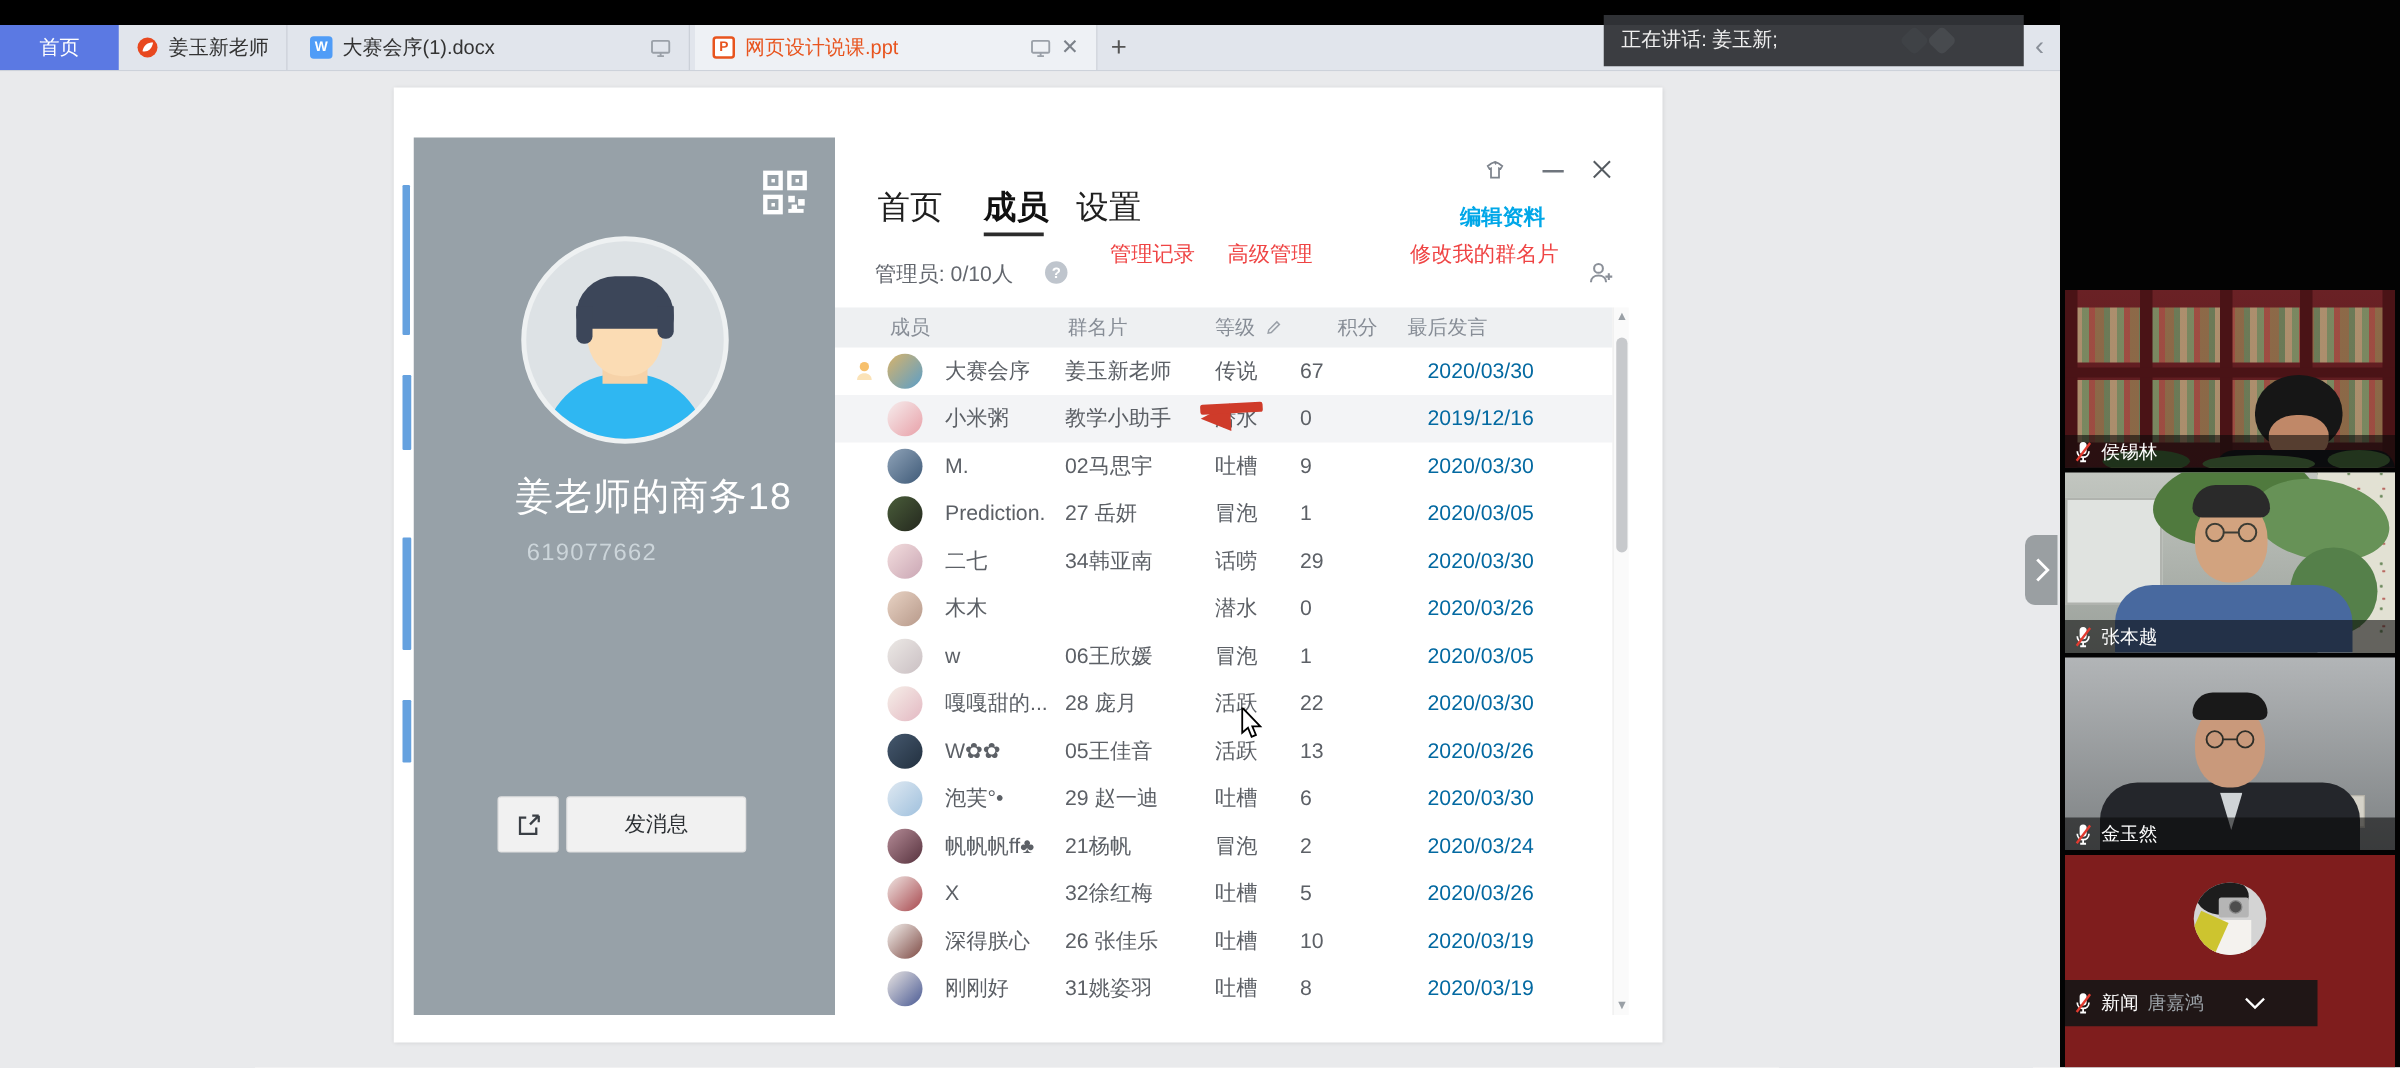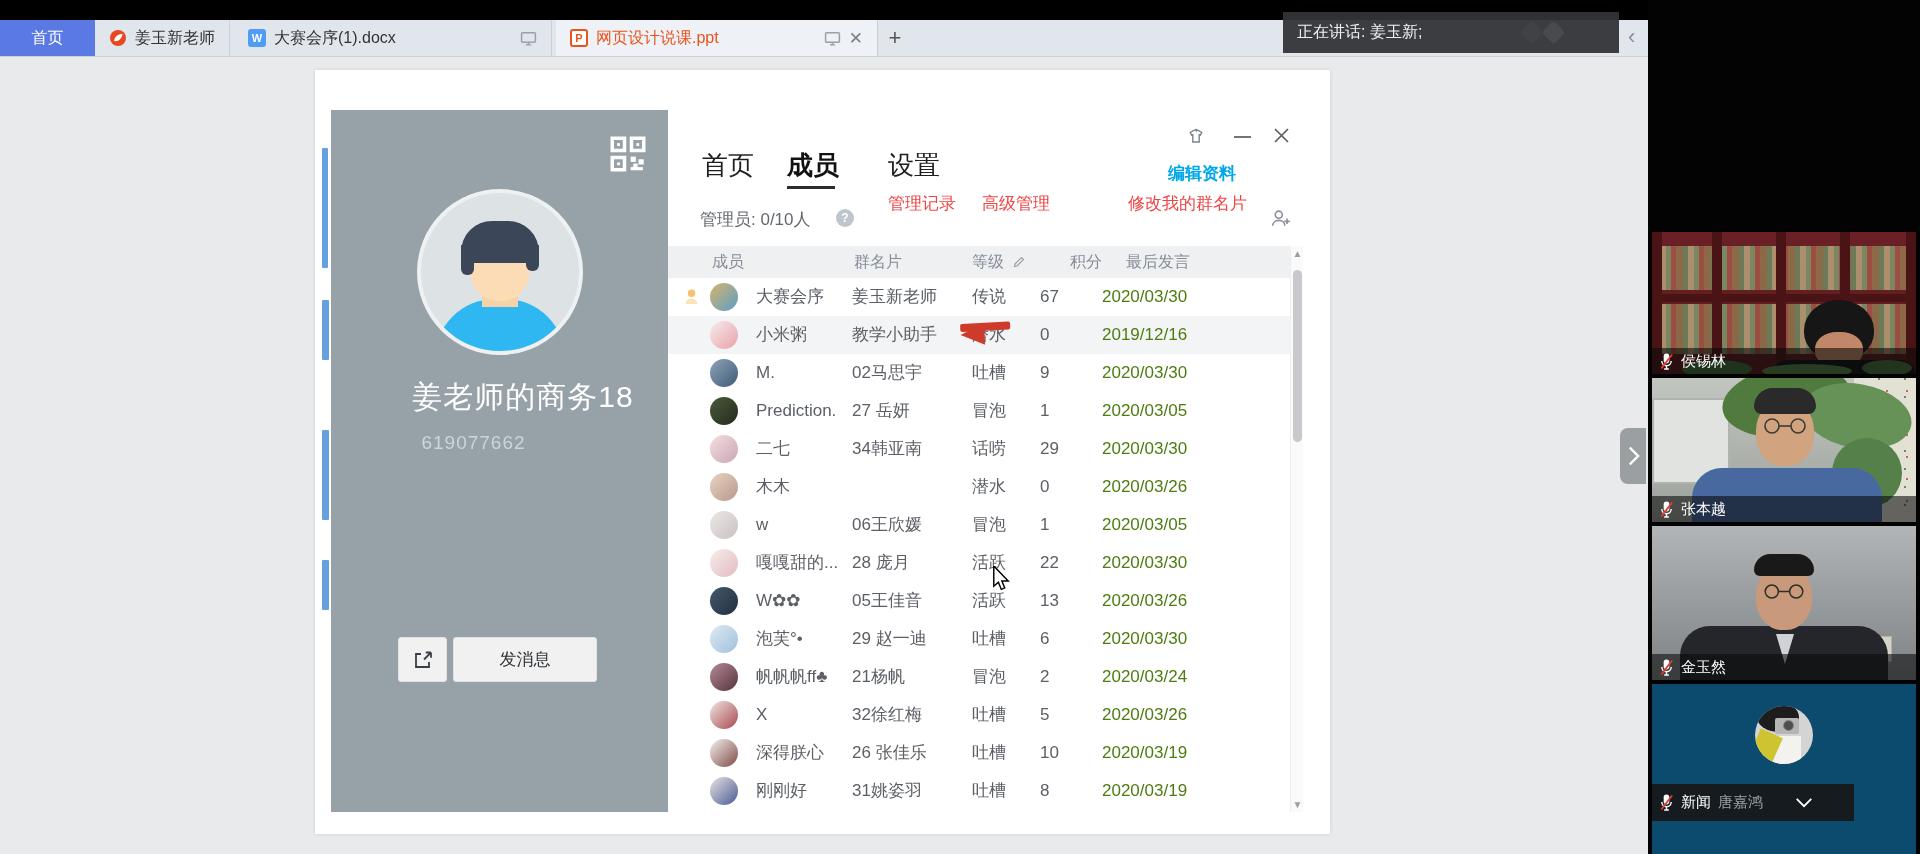--- a/index.html
+++ b/index.html
@@ -61,21 +61,21 @@
   .rows-wrap { left:0; top:168px; width:622px; }
   .member-row { position:relative; width:622px; height:38px; font-size:17px; color:#5c6066; }
   .member-row.hl { background:#f3f4f6; }
   .member-row span { position:absolute; top:0; line-height:38px; }
   .owner-badge { left:16px; top:10px !important; line-height:0 !important; }
   .m-avatar { left:42px; top:5px !important; width:28px; height:28px; border-radius:50%; background:#ccc; }
   .m-name { left:88px; }
   .m-card { left:184px; }
   .m-level { left:304px; }
   .m-score { left:372px; width:62px; text-align:left; }
-  .m-last { left:434px; color:#4d7c0f; }
+  .m-last { left:474px; color:#0369a1; }
   .red-arrow { left:292px; top:8px !important; display:flex; align-items:center; transform:rotate(-3deg); z-index:6; line-height:0 !important; }
   .ra-head { width:0; height:0; border-top:11px solid transparent; border-bottom:11px solid transparent; border-right:24px solid #cf3b2a; }
   .ra-shaft { width:50px; height:8px; background:#cf3b2a; border-radius:2px; }
   .scrollbar { left:622px; top:136px; width:13px; height:566px; background:#fafafa; border-left:1px solid #eee; }
   .sb-thumb { position:absolute; left:2px; top:24px; width:9px; height:172px; background:#c7c9cc; border-radius:5px; }
   .sb-arrow { position:absolute; left:0; width:13px; text-align:center; font-size:10px; color:#9aa0a6; }
 
   
   .cursor { left:992px; top:566px; z-index:50; }
 
@@ -200,21 +200,21 @@
     </span>
     <span class="win-ic" style="left:566px; top:26px; width:17px; height:2px; background:#6f757d;"></span>
     <span class="win-ic" style="left:604px; line-height:0">
       <svg width="19" height="19" viewBox="0 0 19 19" stroke="#555b61" stroke-width="1.6">
           <path d="M3 3l13 13M16 3L3 16"></path>
         </svg>
     </span>
 
     <span class="p-tab" style="left:34px">首页</span>
     <span class="p-tab active" style="left:119px">成员</span>
-    <span class="p-tab" style="left:220px">设置</span>
+    <span class="p-tab" style="left:193px">设置</span>
     <div class="abs tab-underline"></div>
     <div class="abs edit-link">编辑资料</div>
 
     <span class="abs admin-label">管理员: 0/10人</span>
     <span class="abs help-badge">?</span>
     <span class="blue-link" style="left:220px">管理记录</span>
     <span class="blue-link" style="left:314px">高级管理</span>
     <span class="blue-link" style="left:460px">修改我的群名片</span>
     <span class="abs" style="left:602px; top:98px; line-height:0">
       <svg width="22" height="20" viewBox="0 0 20 18" fill="none" stroke="#8b9099" stroke-width="1.5">
@@ -489,21 +489,21 @@
           <svg width="15" height="19" viewBox="0 0 16 20">
               <rect x="5" y="1.5" width="6" height="10.5" rx="3" fill="#fff"></rect>
               <path d="M3 9.5c0 3 2.2 5 5 5s5-2 5-5M8 14.5V18M5.5 18h5" stroke="#fff" stroke-width="1.5" fill="none"></path>
               <path d="M2.5 17.5L14 2.5" stroke="#e23b30" stroke-width="2"></path>
             </svg>
         </span>
         <span>金玉然</span>
       </div>
     </div>
 
-    <div class="vtile" style="top:684px; height:170px; background:#0c4a6e;">
+    <div class="vtile" style="top:684px; height:170px; background:#7f1d1d;">
       <div class="circ-avatar" style="left:103px; top:22px; width:58px; height:58px; background:#d4d4d4;">
         <div style="position:absolute; left:2px; top:-4px; width:42px; height:30px; border-radius:50%; background:#1d1d1d;"></div>
         <div style="position:absolute; left:14px; top:30px; width:32px; height:28px; background:#f4f2ee;"></div>
         <div style="position:absolute; left:-2px; top:26px; width:24px; height:34px; background:#cdc42f; transform:rotate(24deg);"></div>
         <div style="position:absolute; left:20px; top:12px; width:24px; height:16px; background:#b5b5b5; border-radius:2px;"></div>
         <div style="position:absolute; left:28px; top:14px; width:11px; height:11px; border-radius:50%; background:#4e4e4e; border:1px solid #888;"></div>
       </div>
       <div style="position:absolute; left:0; top:100px; width:202px; height:37px; background:rgba(22,22,22,0.9); display:flex; align-items:center; gap:7px; padding-left:7px; color:#fff; font-size:15px;">
         <span style="line-height:0">
           <svg width="15" height="19" viewBox="0 0 16 20">

